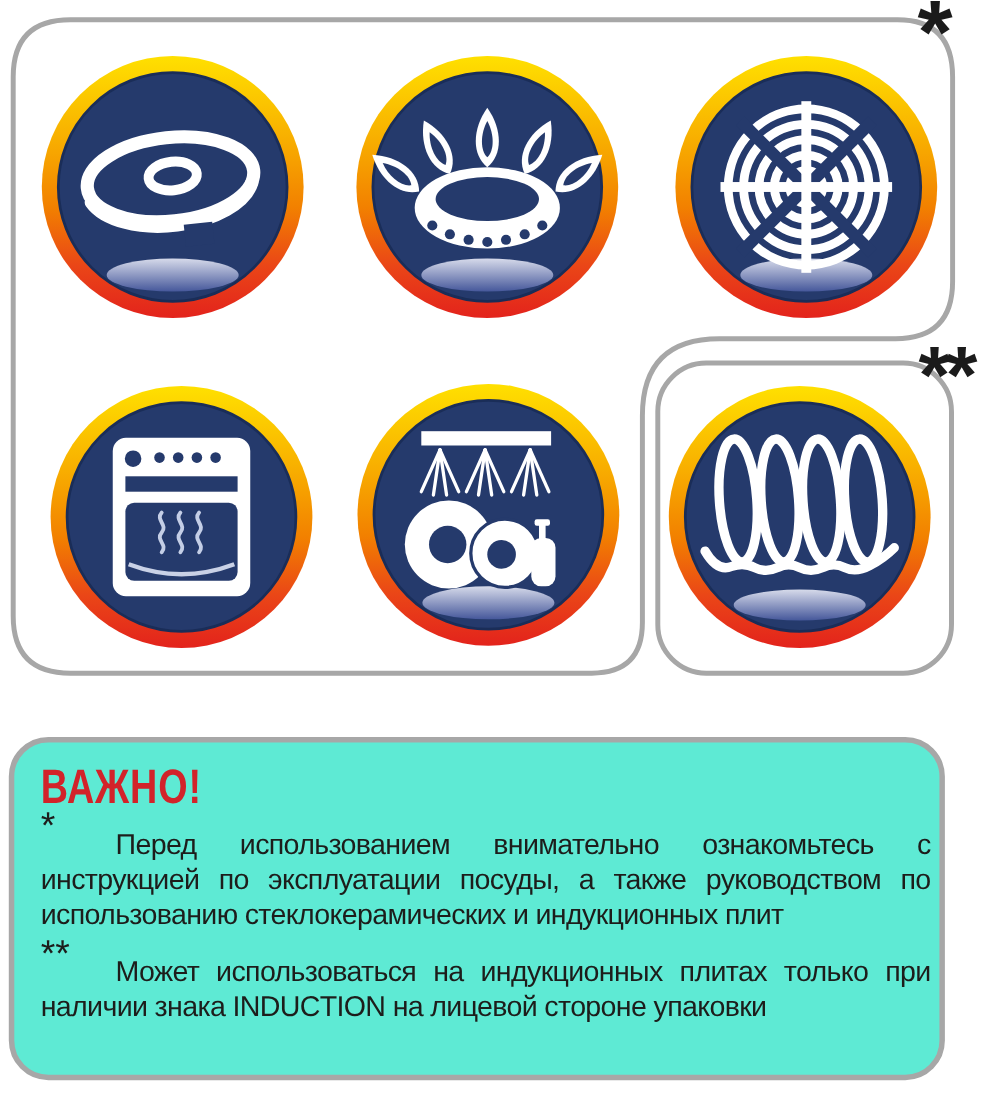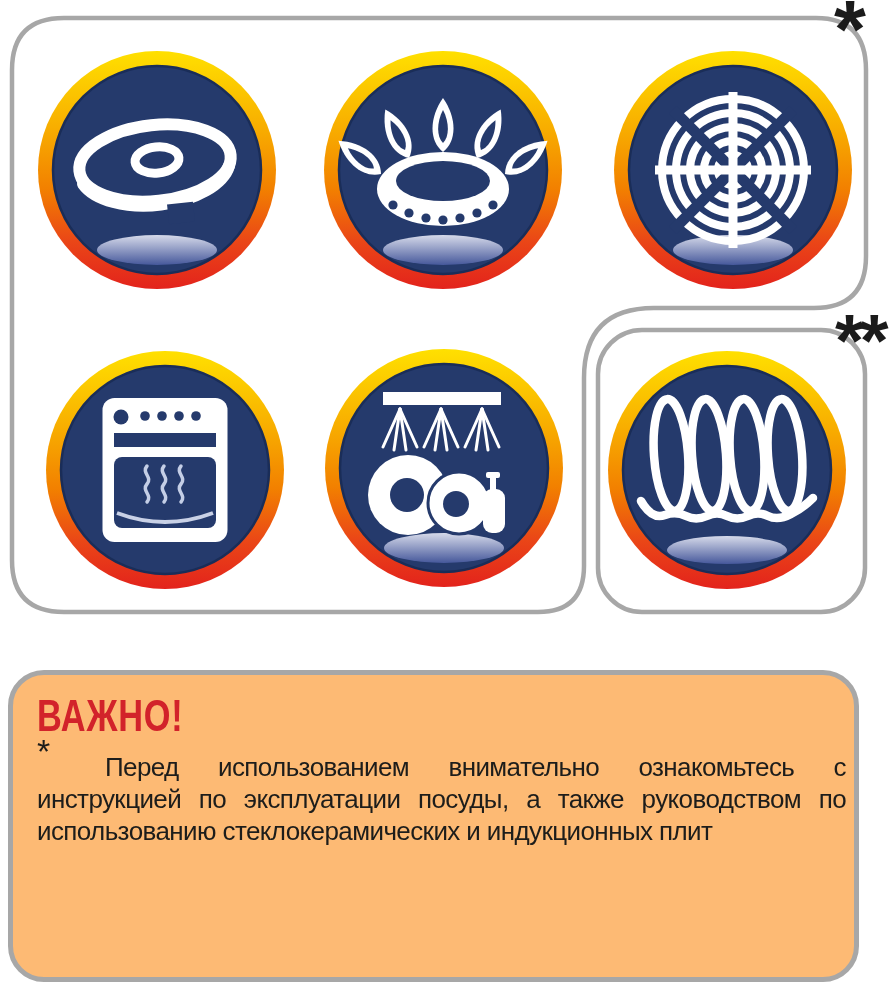--- a/index.html
+++ b/index.html
@@ -4,21 +4,21 @@
 <style>
   html,body{margin:0;padding:0;background:#fff;}
   .stage{
     position:relative;width:895px;height:997px;background:#ffffff;overflow:hidden;
     font-family:"Liberation Sans",sans-serif;
   }
   .top-art{position:absolute;left:0;top:0;}
   .important-box{
     position:absolute;left:8px;top:670px;width:851px;height:312px;
     box-sizing:border-box;border:5px solid #A7A7A7;border-radius:36px;
-    background:#fdba74;padding:10px 8px 0 24px;
+    background:#5eead4;padding:10px 8px 0 24px;
   }
   .important-title{
     margin:6px 0 10px 0;font-size:44px;font-weight:bold;color:#D2232A;
     transform:scaleX(0.78);transform-origin:0 50%;letter-spacing:1px;white-space:nowrap;
   }
   .note{
     margin:0 0 20px 0;font-size:26px;line-height:32px;font-weight:normal;color:#1D1D1B;
     text-align:justify;letter-spacing:-0.6px;
   }
   .note .pmark{
@@ -185,15 +185,18 @@
         <ellipse cx="785" cy="455" rx="17" ry="56" transform="rotate(-4 785 455)"></ellipse>
       </g>
     </g>
   </svg>
 
   <div class="important-box">
     <h2 class="important-title">ВАЖНО!</h2>
     <p class="note">
       <span class="pmark">*</span><span>Перед использованием внимательно ознакомьтесь с инструкцией по эксплуатации посуды, а также руководством по использованию стеклокерамических и индукционных плит</span>
     </p>
+    <p class="note">
+      <span class="pmark">**</span><span>Может использоваться на индукционных плитах только при наличии знака INDUCTION на лицевой стороне упаковки</span>
+    </p>
   </div>
 
 </div>
 
 </body></html>

